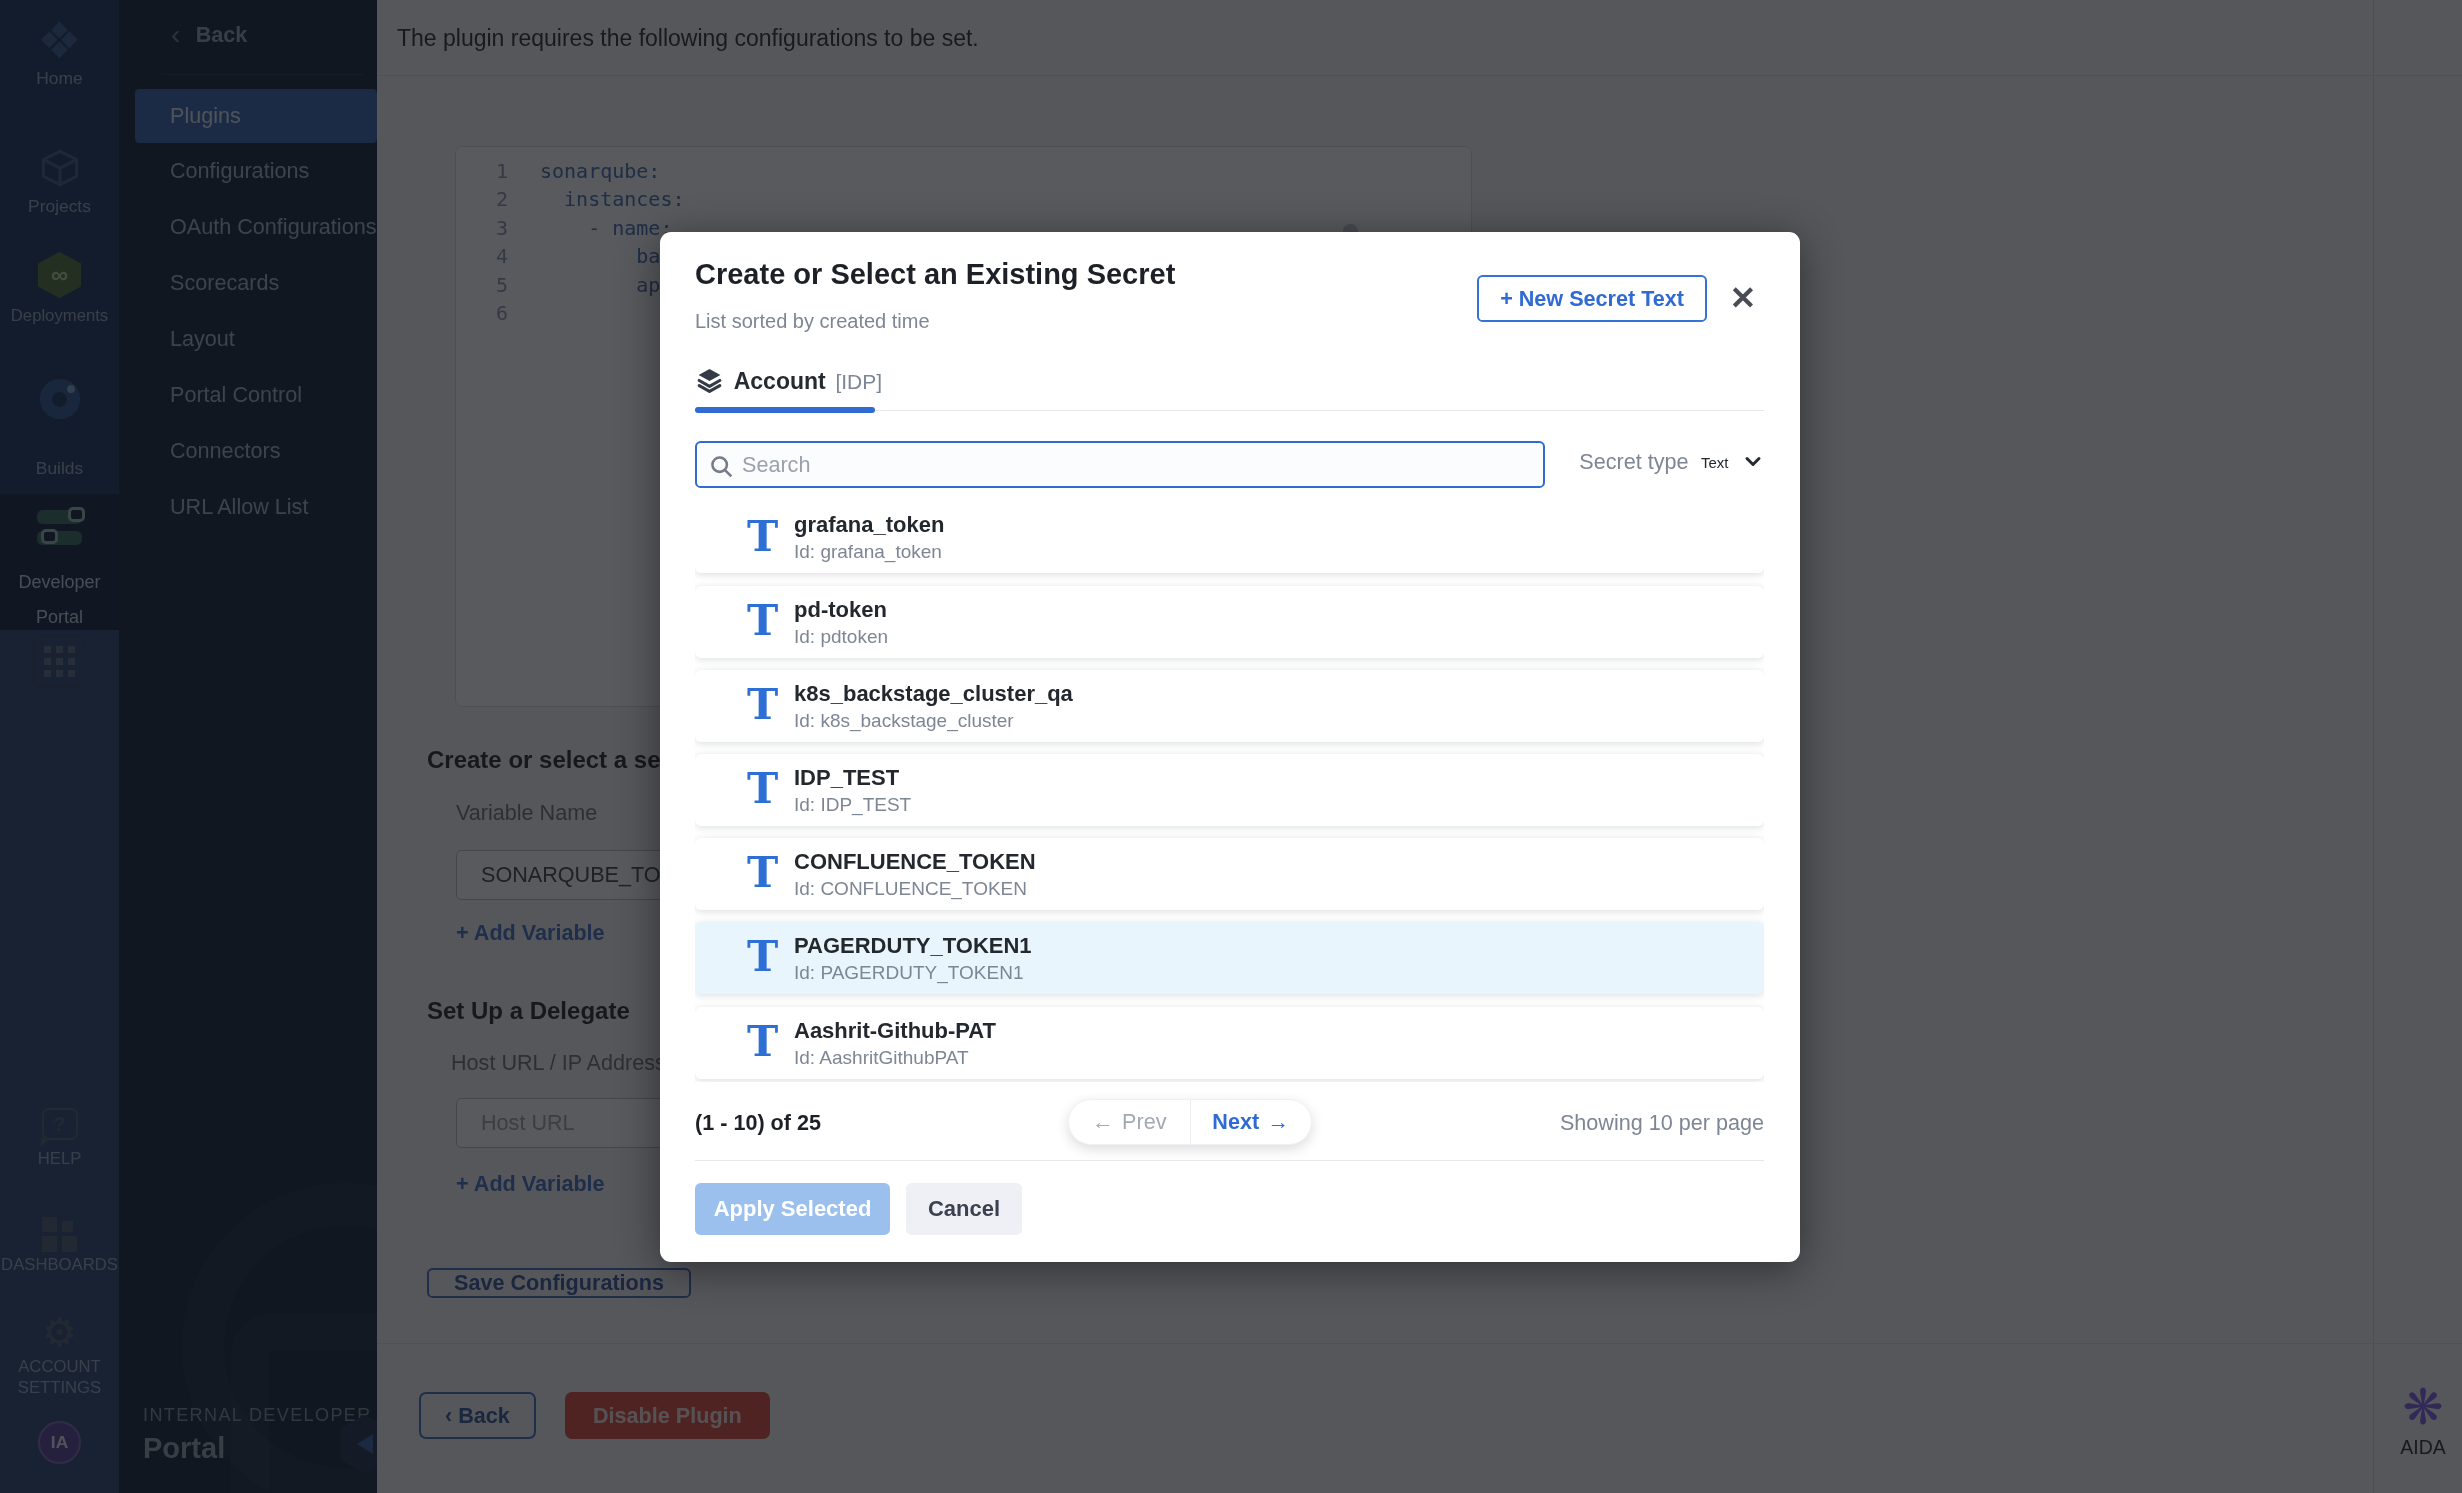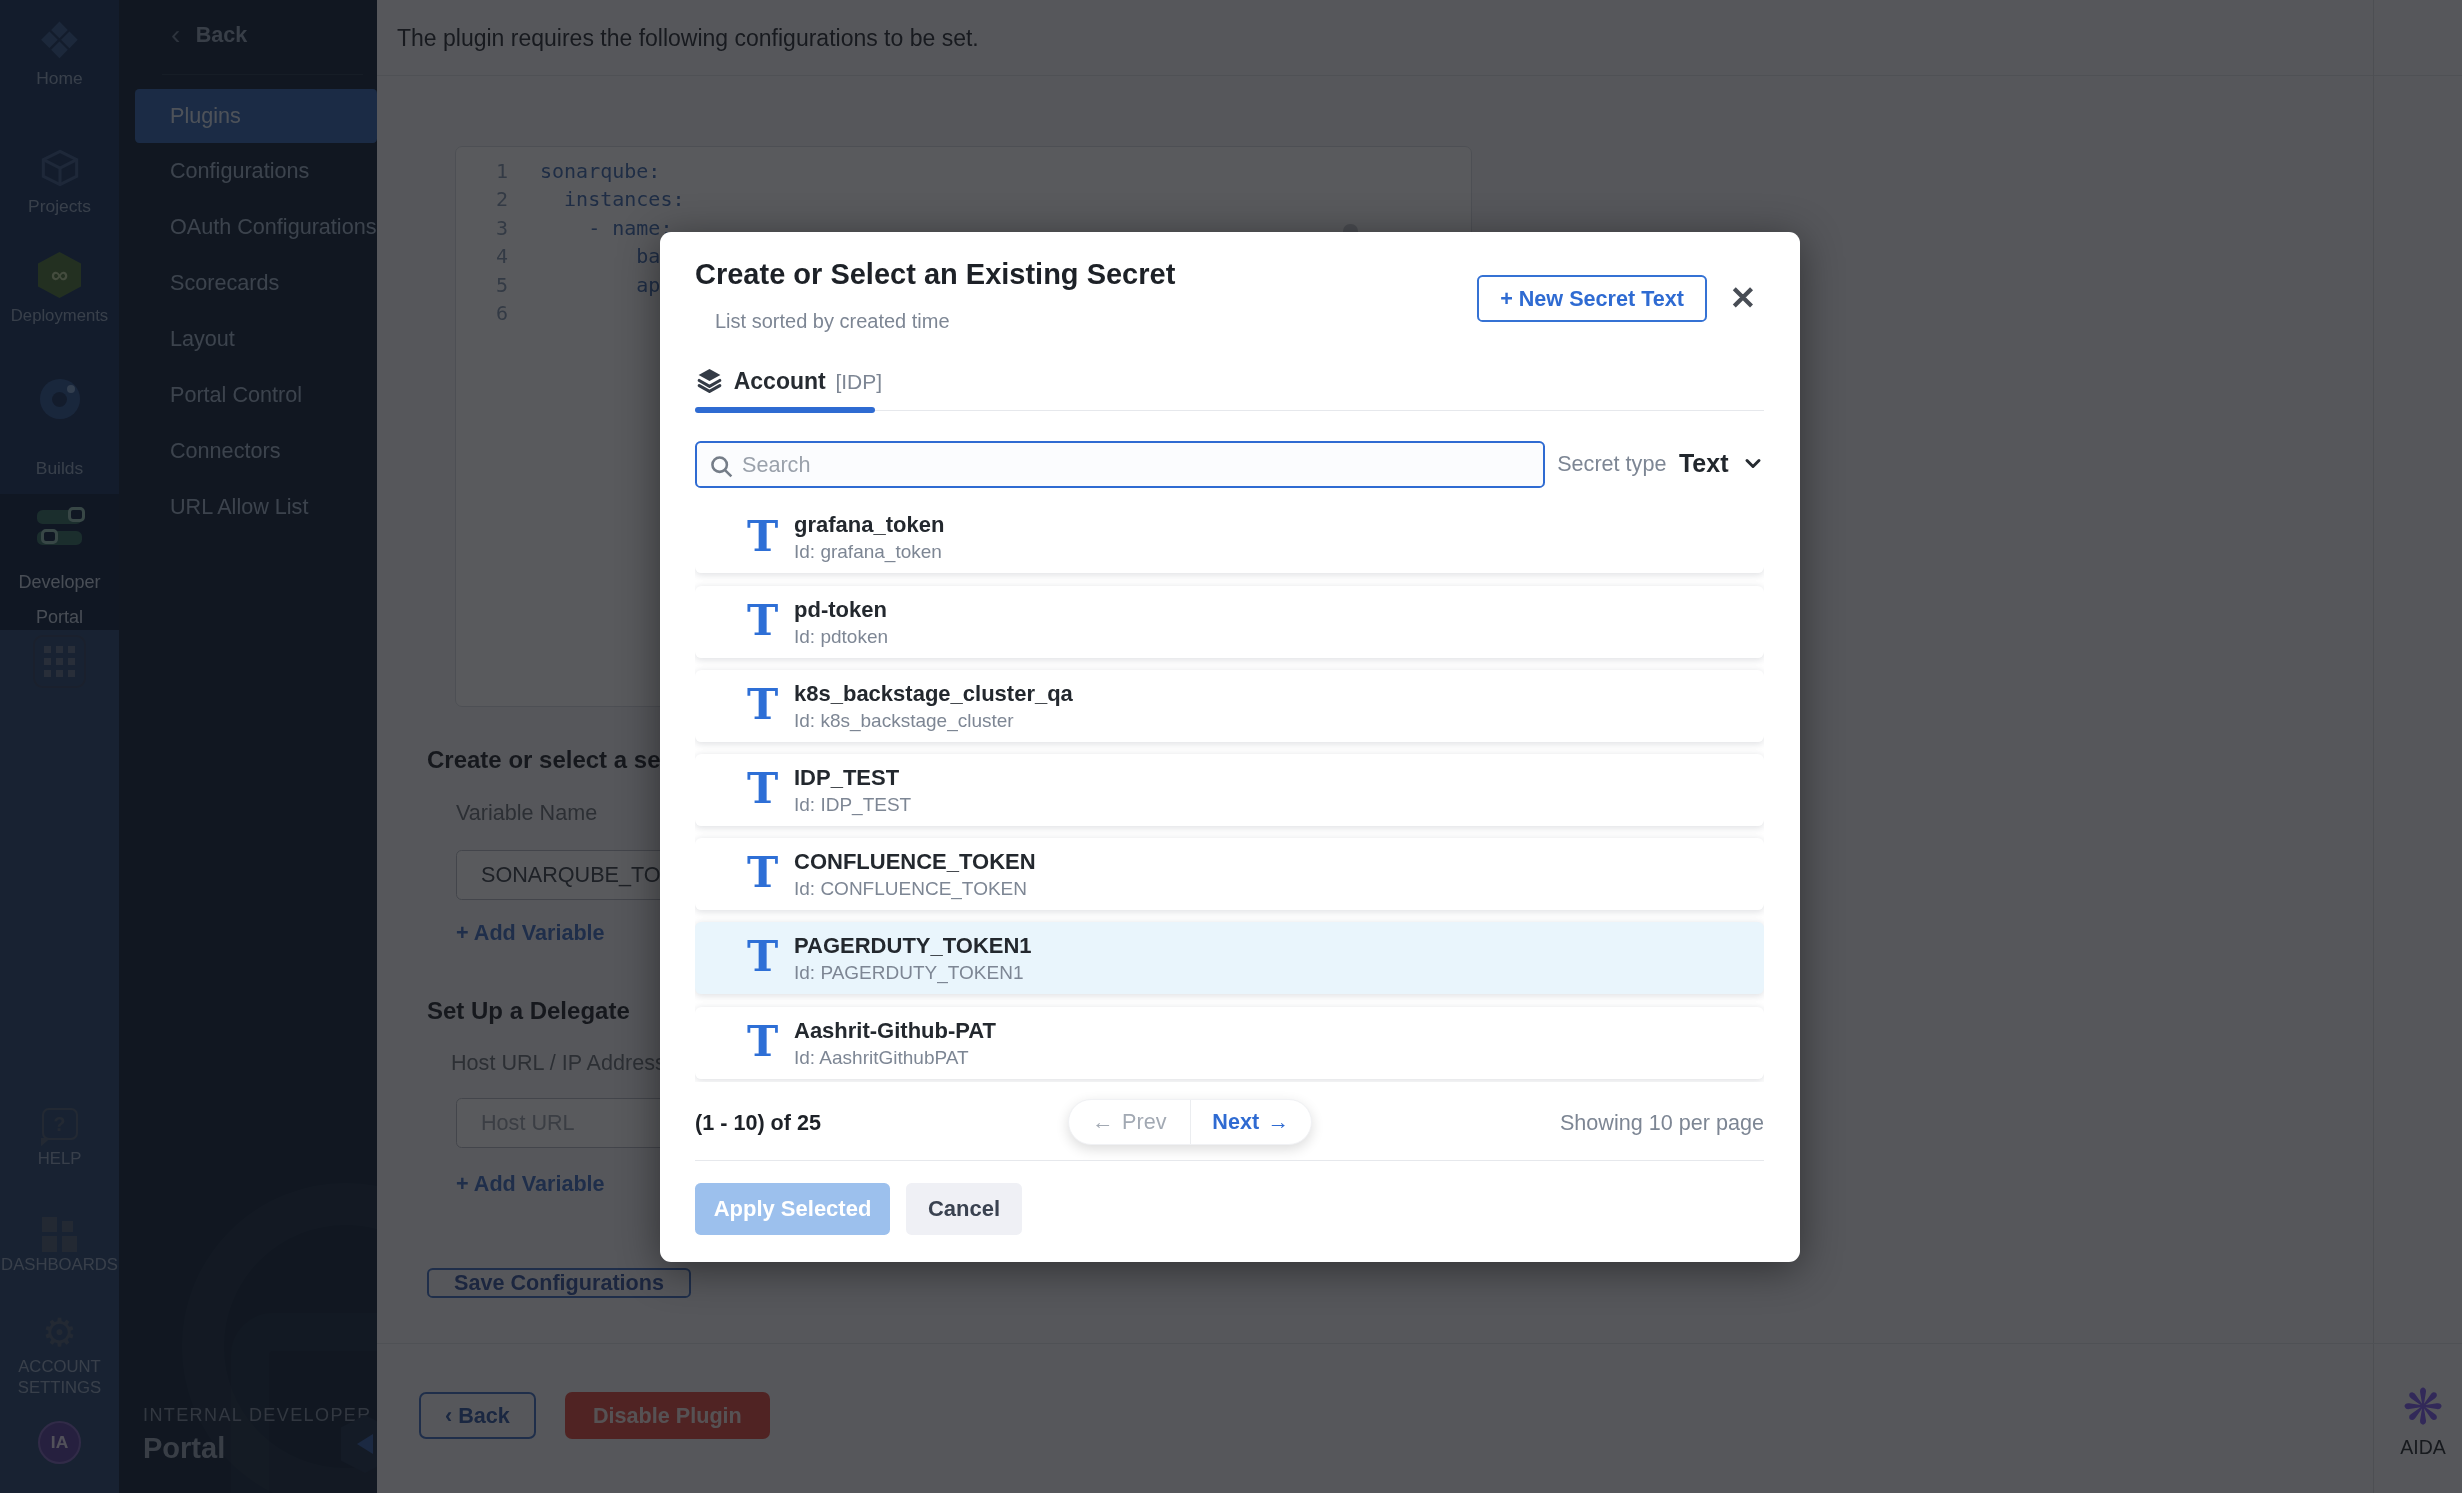--- a/index.html
+++ b/index.html
@@ -83,35 +83,35 @@
   .btn-back { position:absolute; left:42px; top:1392px; height:47px; border:2.1px solid #3d6dc0; border-radius:7px; background:transparent; color:#2c55a0; font-size:21.6px; font-weight:bold; padding:0 24px; }
   .btn-disable { position:absolute; left:188px; top:1392px; height:47px; border:none; border-radius:7px; background:#e0493d; color:#f6e3e1; font-size:21.6px; font-weight:bold; padding:0 28px;text-align:right; }
   .aida { position:absolute; left:2011px; top:1381px; width:70px; text-align:center; }
   .aida-icon { font-size:49px; color:#7c5cf0; line-height:52px; }
   .aida-label { font-size:19.5px; color:#23282e; margin-top:2.8px; }
 
   
   .backdrop { position:absolute; inset:0; background:rgba(18,20,24,0.70); z-index:50; }
   .modal { position:absolute; left:660px; top:232px; width:1140px; height:1030px; background:#ffffff; border-radius:11px; box-shadow:0 7px 42px rgba(0,0,0,0.45); z-index:100; }
   .m-title { position:absolute; left:35px; top:26.4px; font-size:29px; font-weight:bold; color:#1d2127; }
-  .m-subtitle { position:absolute; left:35px; top:78px; font-size:20px; color:#7d8694;margin-left:20px; }
+  .m-subtitle { position:absolute; left:35px; top:78px; font-size:20px; color:#7d8694; }
   .btn-newsecret { position:absolute; right:93px; top:43px; height:47px; border:2.1px solid #3572d4; border-radius:5.6px; background:#fff; color:#2f6bd2; font-size:21.6px; font-weight:bold; padding:0 21px; }
   .m-close { position:absolute; right:36px; top:43px; font-size:32px; color:#484d55; font-weight:bold; line-height:46px; width:42px; text-align:center; cursor:default; }
   .m-tab { position:absolute; left:35px; top:134px; display:flex; align-items:center; gap:9.7px; }
   .m-tab .tab-label { font-size:23px; font-weight:bold; color:#262b31; }
   .m-tab .tab-scope { font-size:21px; color:#7d8694; }
   .tab-underline { position:absolute; left:35px; top:175px; width:180px; height:5.6px; background:#2f6bd2; border-radius:3.5px; z-index:2; }
   .tab-baseline { position:absolute; left:35px; right:36px; top:178px; height:1.4px; background:#e6e8ec; }
   .m-search { position:absolute; left:35px; top:209px; width:850px; height:47px; border:2.1px solid #2f6bd2; border-radius:5.6px; background:#fbfcfe; }
   .m-search input { position:absolute; left:45px; top:0; width:793px; height:43px; border:none; outline:none; background:transparent; font-size:21.6px; color:#394049; font-family:"Liberation Sans",sans-serif; }
   .m-search input::placeholder { color:#9aa1ab; }
   .m-search .sicon { position:absolute; left:11px; top:9.7px; }
   .m-sectype { position:absolute; right:35px; top:217px; display:flex; align-items:center; gap:12.5px; }
   .m-sectype .lab { font-size:21.6px; color:#7d8694;margin-left:48px; }
-  .m-sectype .val { font-size:25px; color:#22272d; font-weight:bold; }
+  .m-sectype .val { font-size:15px; color:#22272d; font-weight:normal; }
   .list-viewport { position:absolute; left:35px; top:277px; width:1069px; height:573px; overflow:hidden; }
   .secret-row { position:absolute; left:0; width:1069px; height:72px; background:#fff; border-radius:6.3px; box-shadow:0 1.4px 7px rgba(25,35,55,0.14); }
   .secret-row.selected { background:#e9f5fc; }
   .secret-row .ticon { position:absolute; left:52px; top:8.4px; font-family:"DejaVu Serif","Liberation Serif",serif; font-size:42px; font-weight:bold; color:#2e6fd6; line-height:54px; }
   .secret-row .sname { position:absolute; left:99px; top:11px; font-size:22px; font-weight:bold; color:#23282e; }
   .secret-row .sid { position:absolute; left:99px; top:40px; font-size:19px; color:#7d8694; }
   .m-count { position:absolute; left:35px; top:878px; font-size:21.6px; font-weight:bold; color:#1d2127; }
   .pager-pill { position:absolute; left:408px; top:867px; width:244px; height:46px; background:#fff; border:0.7px solid #f0f1f4; border-radius:24px; box-shadow:0 4.2px 12.5px rgba(0,0,0,0.14); display:flex; }
   .pager-pill .half { flex:1; display:flex; align-items:center; justify-content:center; gap:8.4px; font-size:21.6px; }
   .pager-pill .half.prev { color:#a2a9b3; border-right:1.4px solid #ebedf0; }

